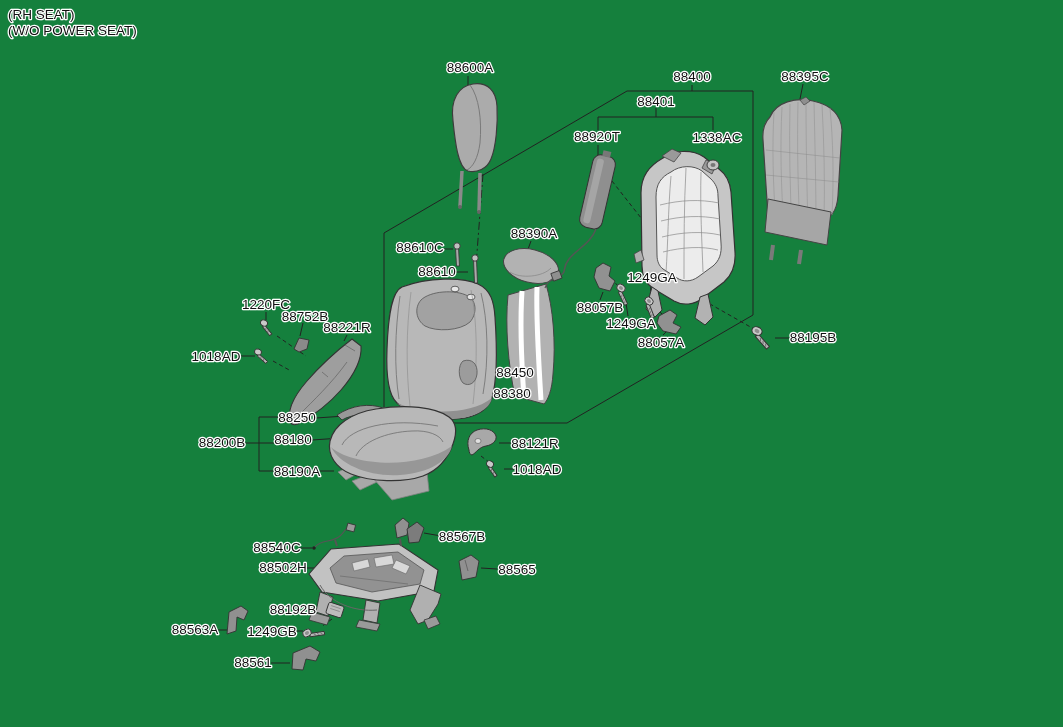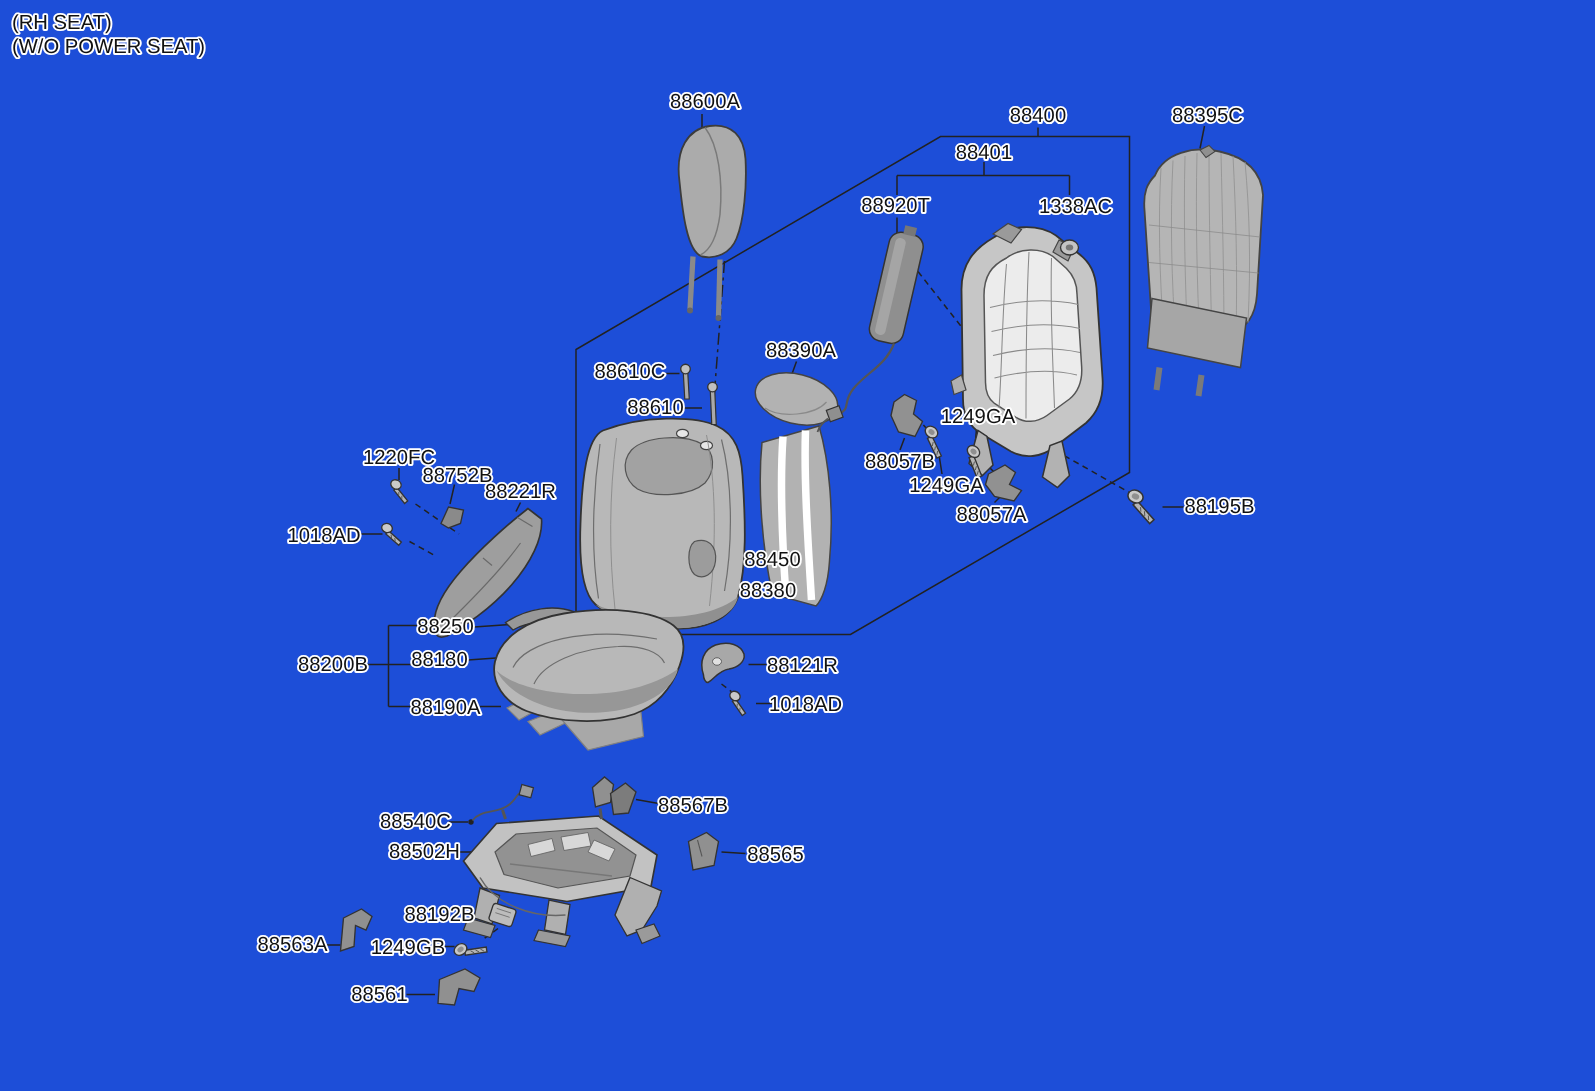--- a/index.html
+++ b/index.html
@@ -1,16 +1,16 @@
 <!DOCTYPE html>
 <html><head>
 <meta charset="utf-8">
 <style>
   html,body{margin:0;padding:0;background:#ffffff;}
-  #stage{position:relative;width:1063px;height:727px;background:#1d4ed8;overflow:hidden;}
+  #stage{position:relative;width:1063px;height:727px;background:#15803d;overflow:hidden;}
   svg{display:block;}
   .lbl{font-family:"Liberation Sans","DejaVu Sans",sans-serif;font-size:13.5px;fill:#111;
        paint-order:stroke;stroke:#ffffff;stroke-width:2.5px;stroke-linejoin:round;}
   .mid{text-anchor:middle;}
   .ln{stroke:#222;stroke-width:1;fill:none;}
   .dash{stroke-dasharray:4 3;}
   .dashdot{stroke-dasharray:8 3 2 3;}
   .dot{fill:#222;stroke:none;}
 </style>
 </head>

